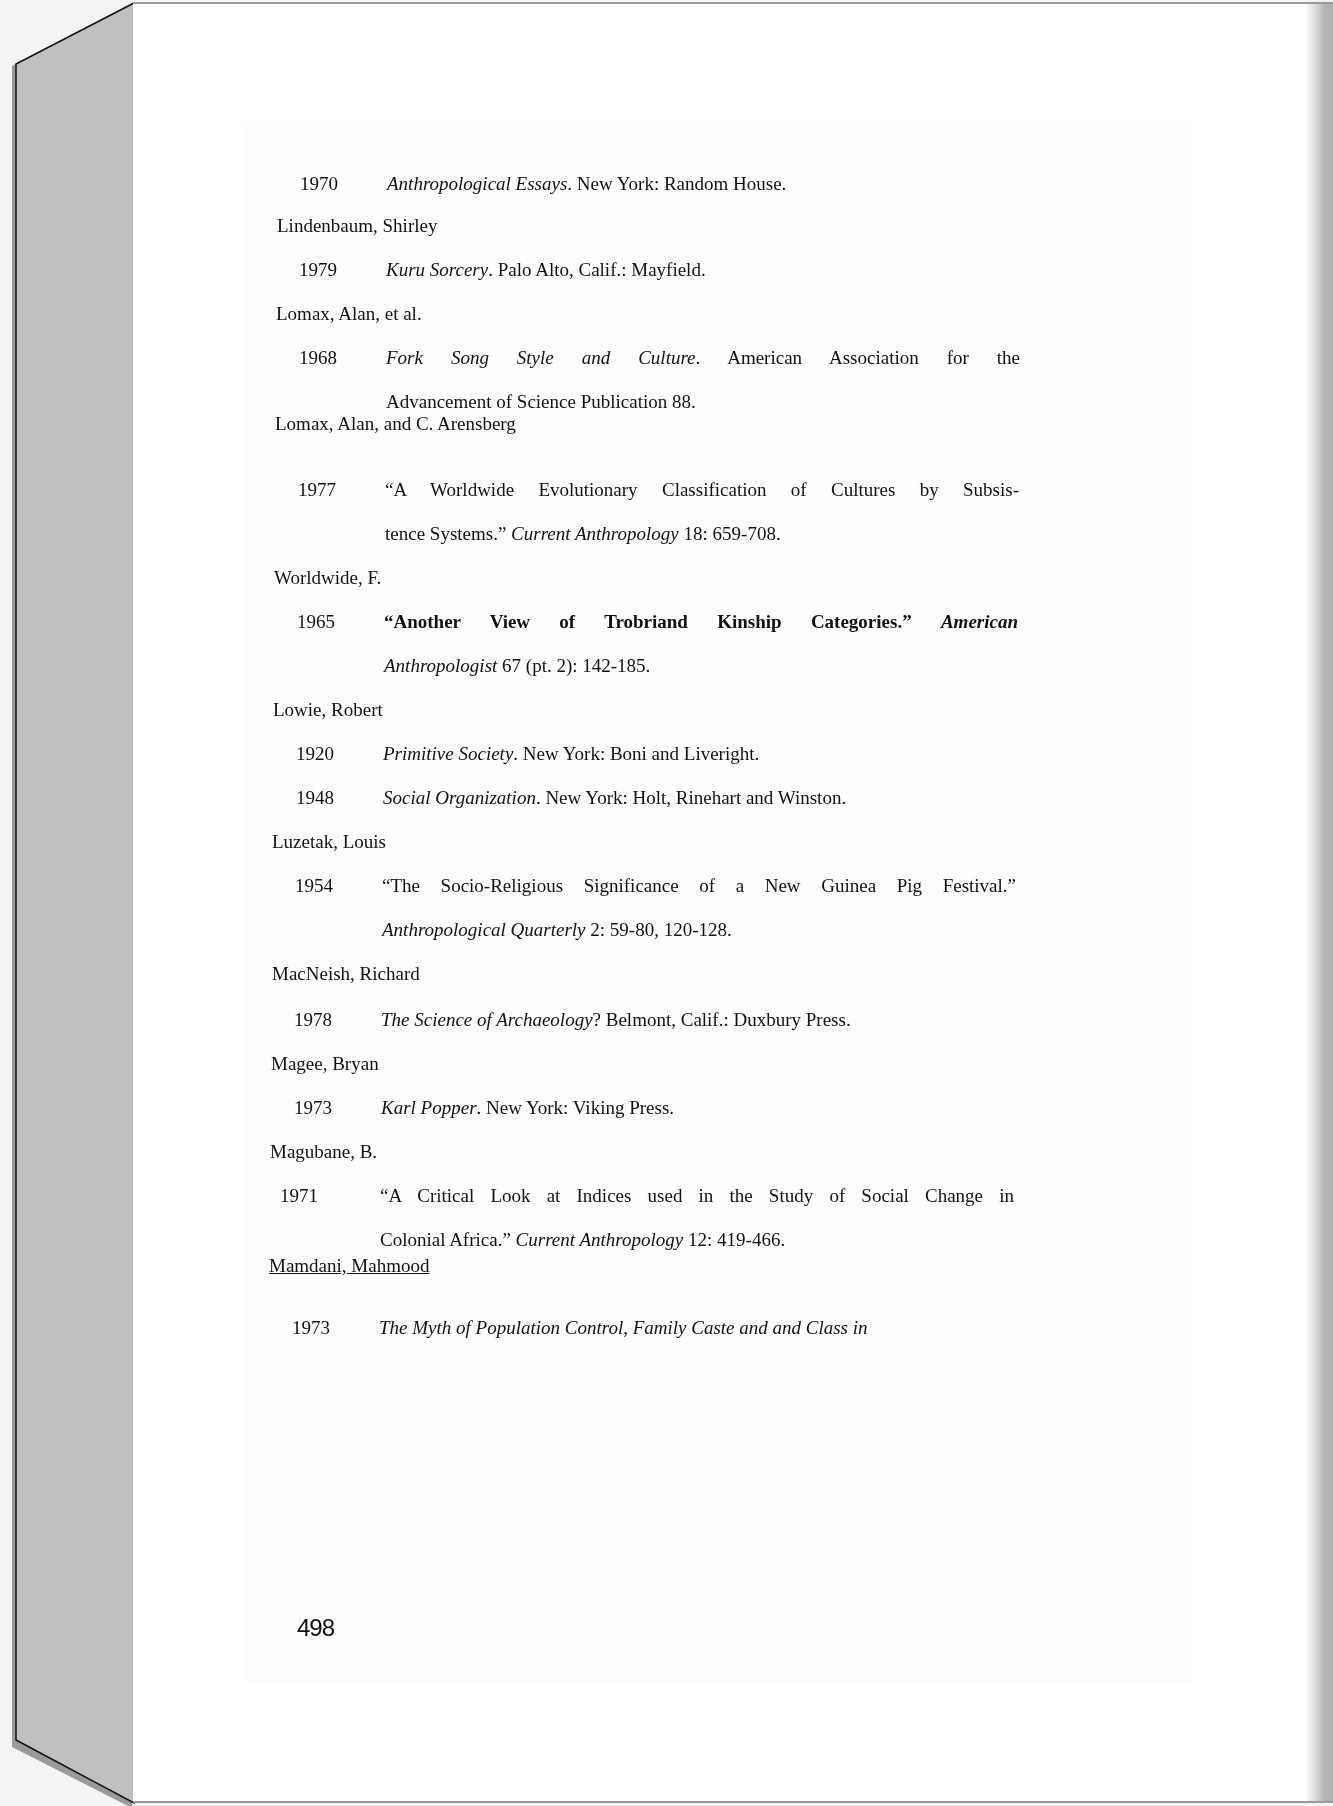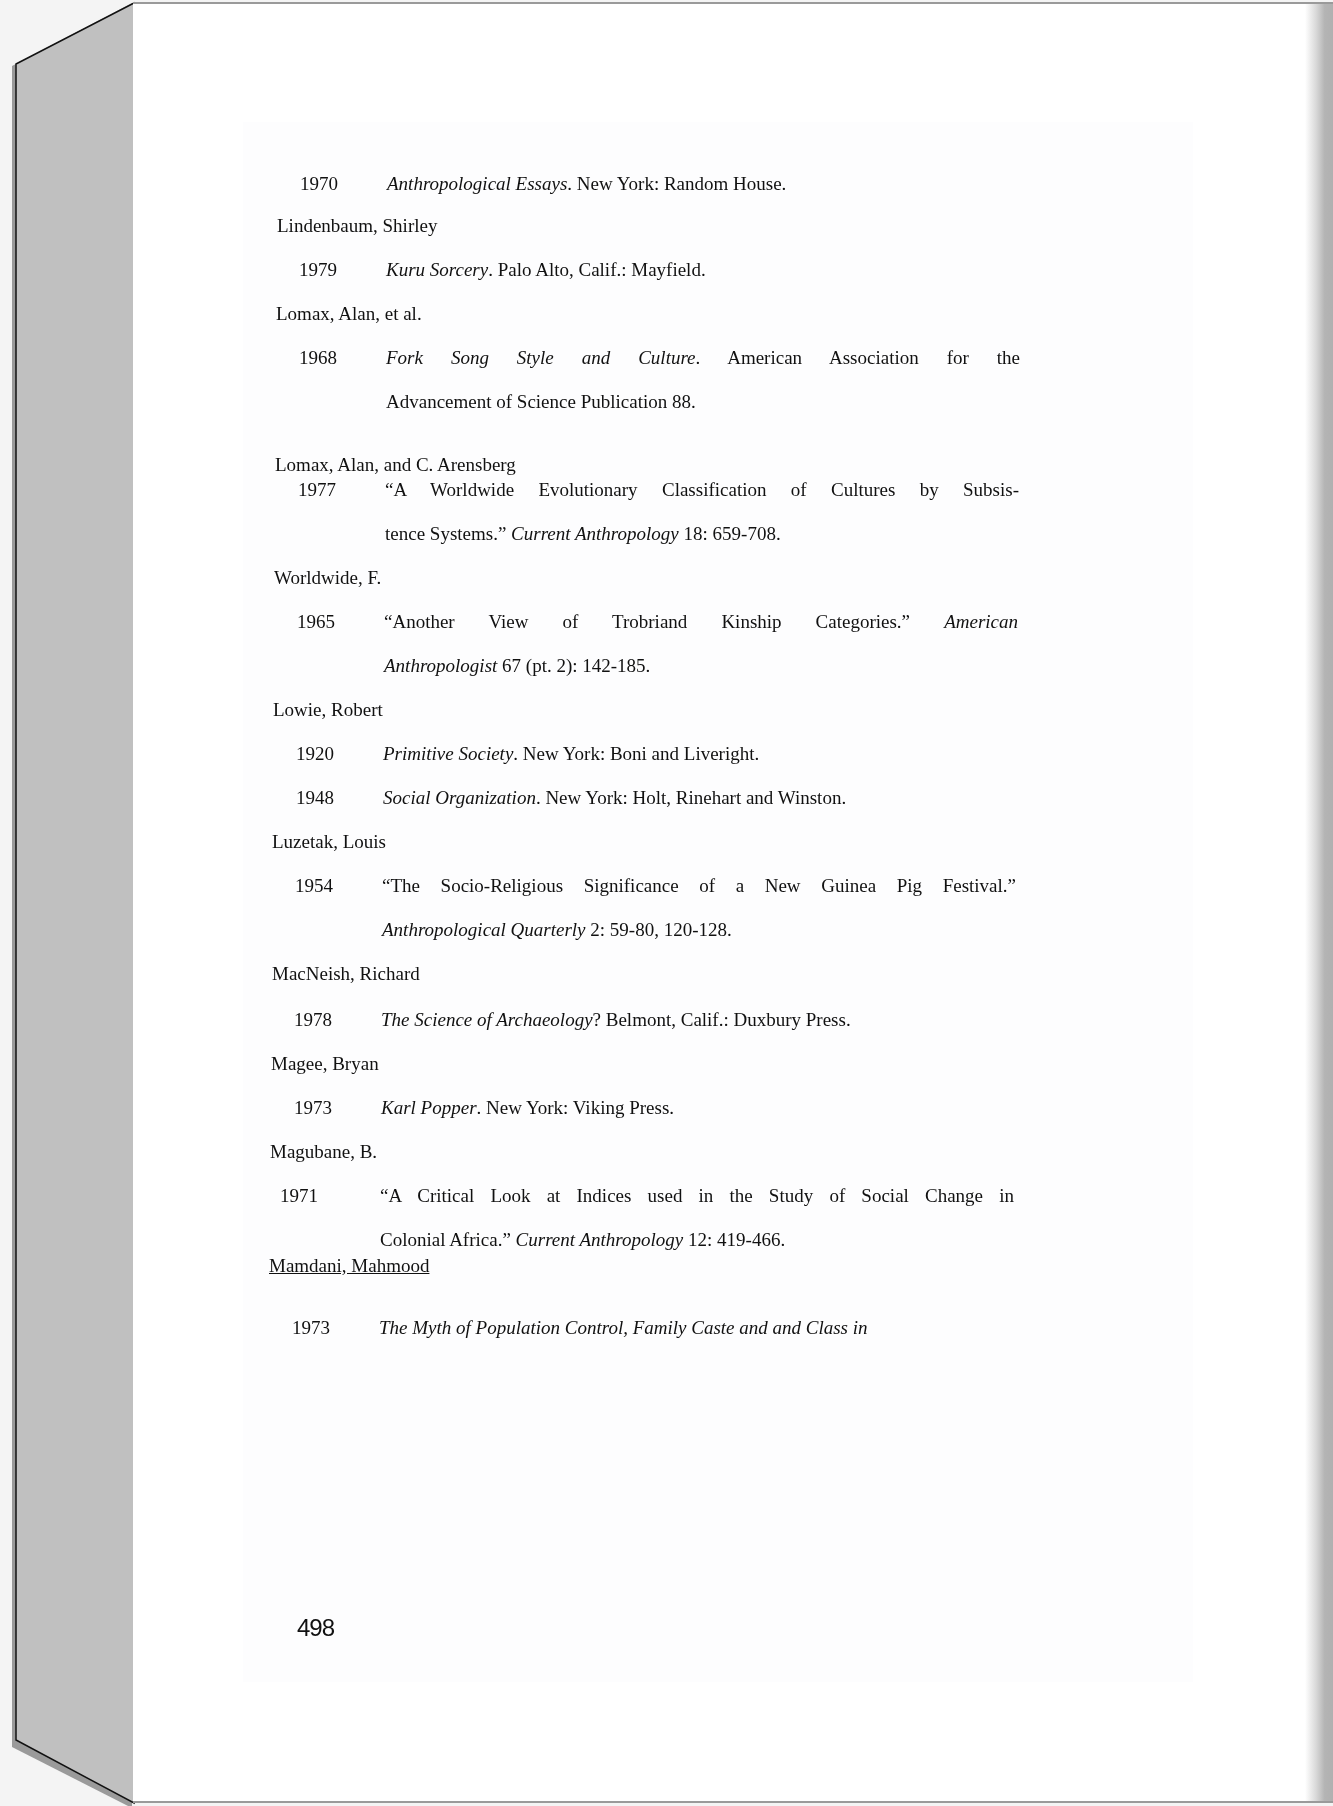--- a/index.html
+++ b/index.html
@@ -65,30 +65,30 @@
     <div class="line" style="top: 254px; left: 0px;">
       <span class="entry-year" style="left: 299px;">1979</span>
       <span class="entry-text" style="left: 386px;"><i>Kuru Sorcery</i><span>. Palo Alto, Calif.: Mayfield.</span></span>
     </div>
     <div class="line" style="left: 276px; top: 298px;">Lomax, Alan, et al.</div>
     <div class="line" style="top: 342px; left: 0px;">
       <span class="entry-year" style="left: 299px;">1968</span>
       <span class="entry-text" style="left: 386px; width: 634px; text-align: justify; text-align-last: justify; white-space: normal;"><i>Fork Song Style and Culture</i><span>. American Association for the</span></span>
     </div>
     <div class="line" style="left: 386px; top: 386px;"><span>Advancement of Science Publication 88.</span></div>
-    <div class="line" style="left: 275px; top: 449px;">Lomax, Alan, and C. Arensberg</div>
+    <div class="line" style="left: 275px; top: 408px;">Lomax, Alan, and C. Arensberg</div>
     <div class="line" style="top: 474px; left: 0px;">
       <span class="entry-year" style="left: 298px;">1977</span>
       <span class="entry-text" style="left: 385px; width: 634px; text-align: justify; text-align-last: justify; white-space: normal;"><span>“A Worldwide Evolutionary Classification of Cultures by Subsis-</span></span>
     </div>
     <div class="line" style="left: 385px; top: 518px;"><span>tence Systems.” </span><i>Current Anthropology</i><span> 18: 659-708.</span></div>
     <div class="line" style="left: 274px; top: 562px;">Worldwide, F.</div>
     <div class="line" style="top: 606px; left: 0px;">
       <span class="entry-year" style="left: 297px;">1965</span>
-      <span class="entry-text" style="left: 384px; width: 634px; text-align: justify; text-align-last: justify; white-space: normal;"><span>“Another View of Trobriand Kinship Categories.” </span><i>American</i></span>
+      <span class="entry-text" style="left: 384px; width: 634px; text-align: justify; text-align-last: justify; white-space: normal; font-weight: bold;"><span>“Another View of Trobriand Kinship Categories.” </span><i>American</i></span>
     </div>
     <div class="line" style="left: 384px; top: 650px;"><i>Anthropologist</i><span> 67 (pt. 2): 142-185.</span></div>
     <div class="line" style="left: 273px; top: 694px;">Lowie, Robert</div>
     <div class="line" style="top: 738px; left: 0px;">
       <span class="entry-year" style="left: 296px;">1920</span>
       <span class="entry-text" style="left: 383px;"><i>Primitive Society</i><span>. New York: Boni and Liveright.</span></span>
     </div>
     <div class="line" style="top: 782px; left: 0px;">
       <span class="entry-year" style="left: 296px;">1948</span>
       <span class="entry-text" style="left: 383px;"><i>Social Organization</i><span>. New York: Holt, Rinehart and Winston.</span></span>

